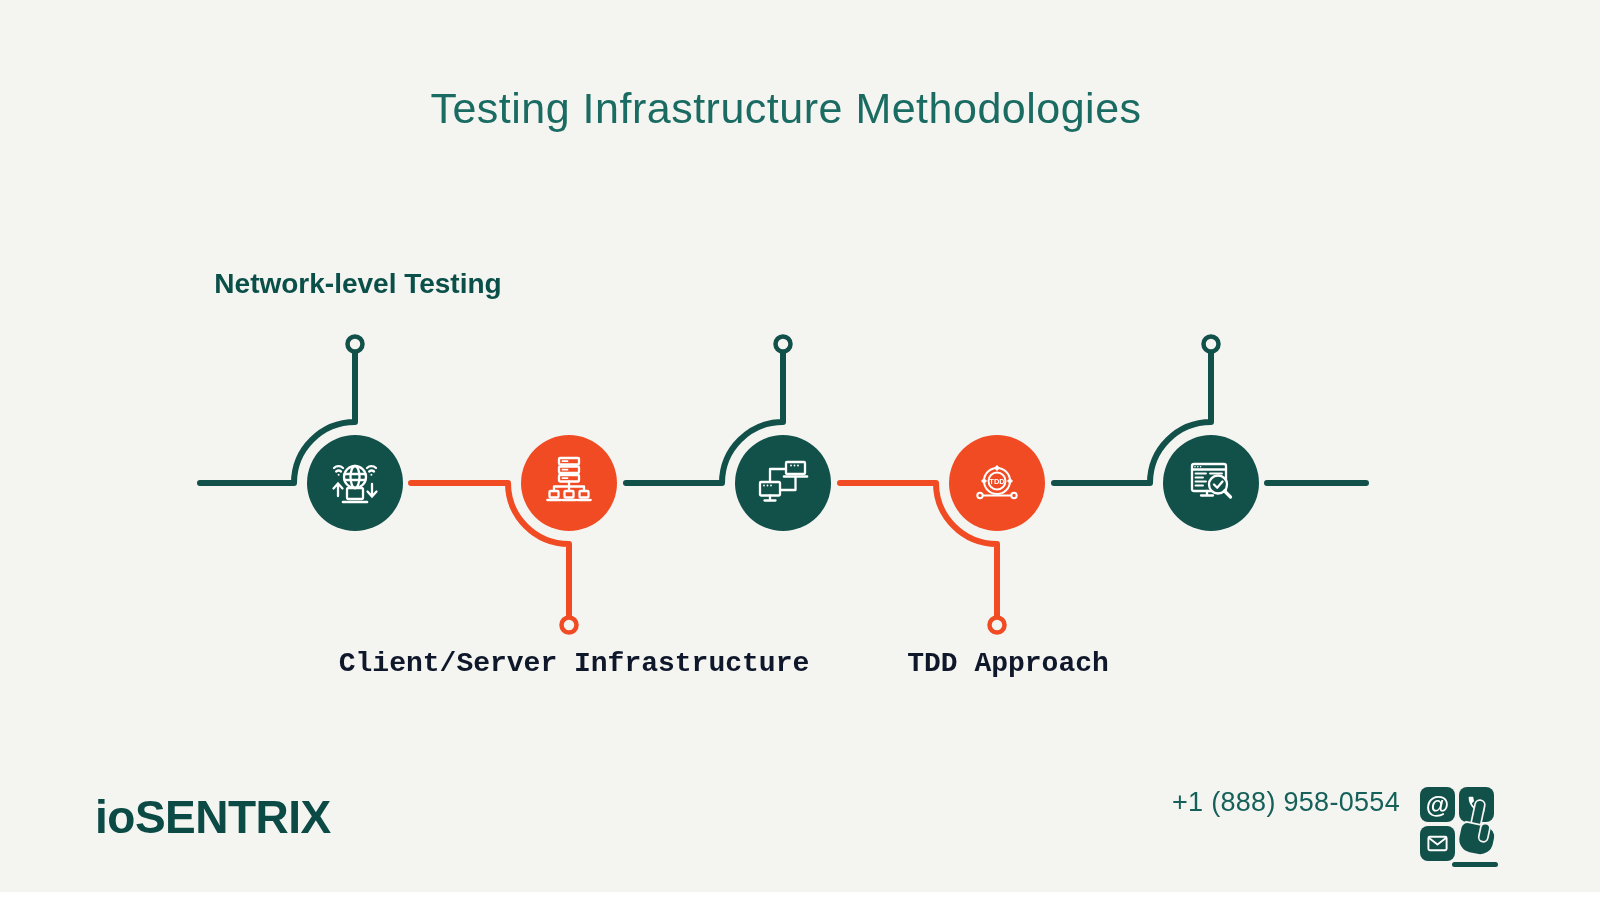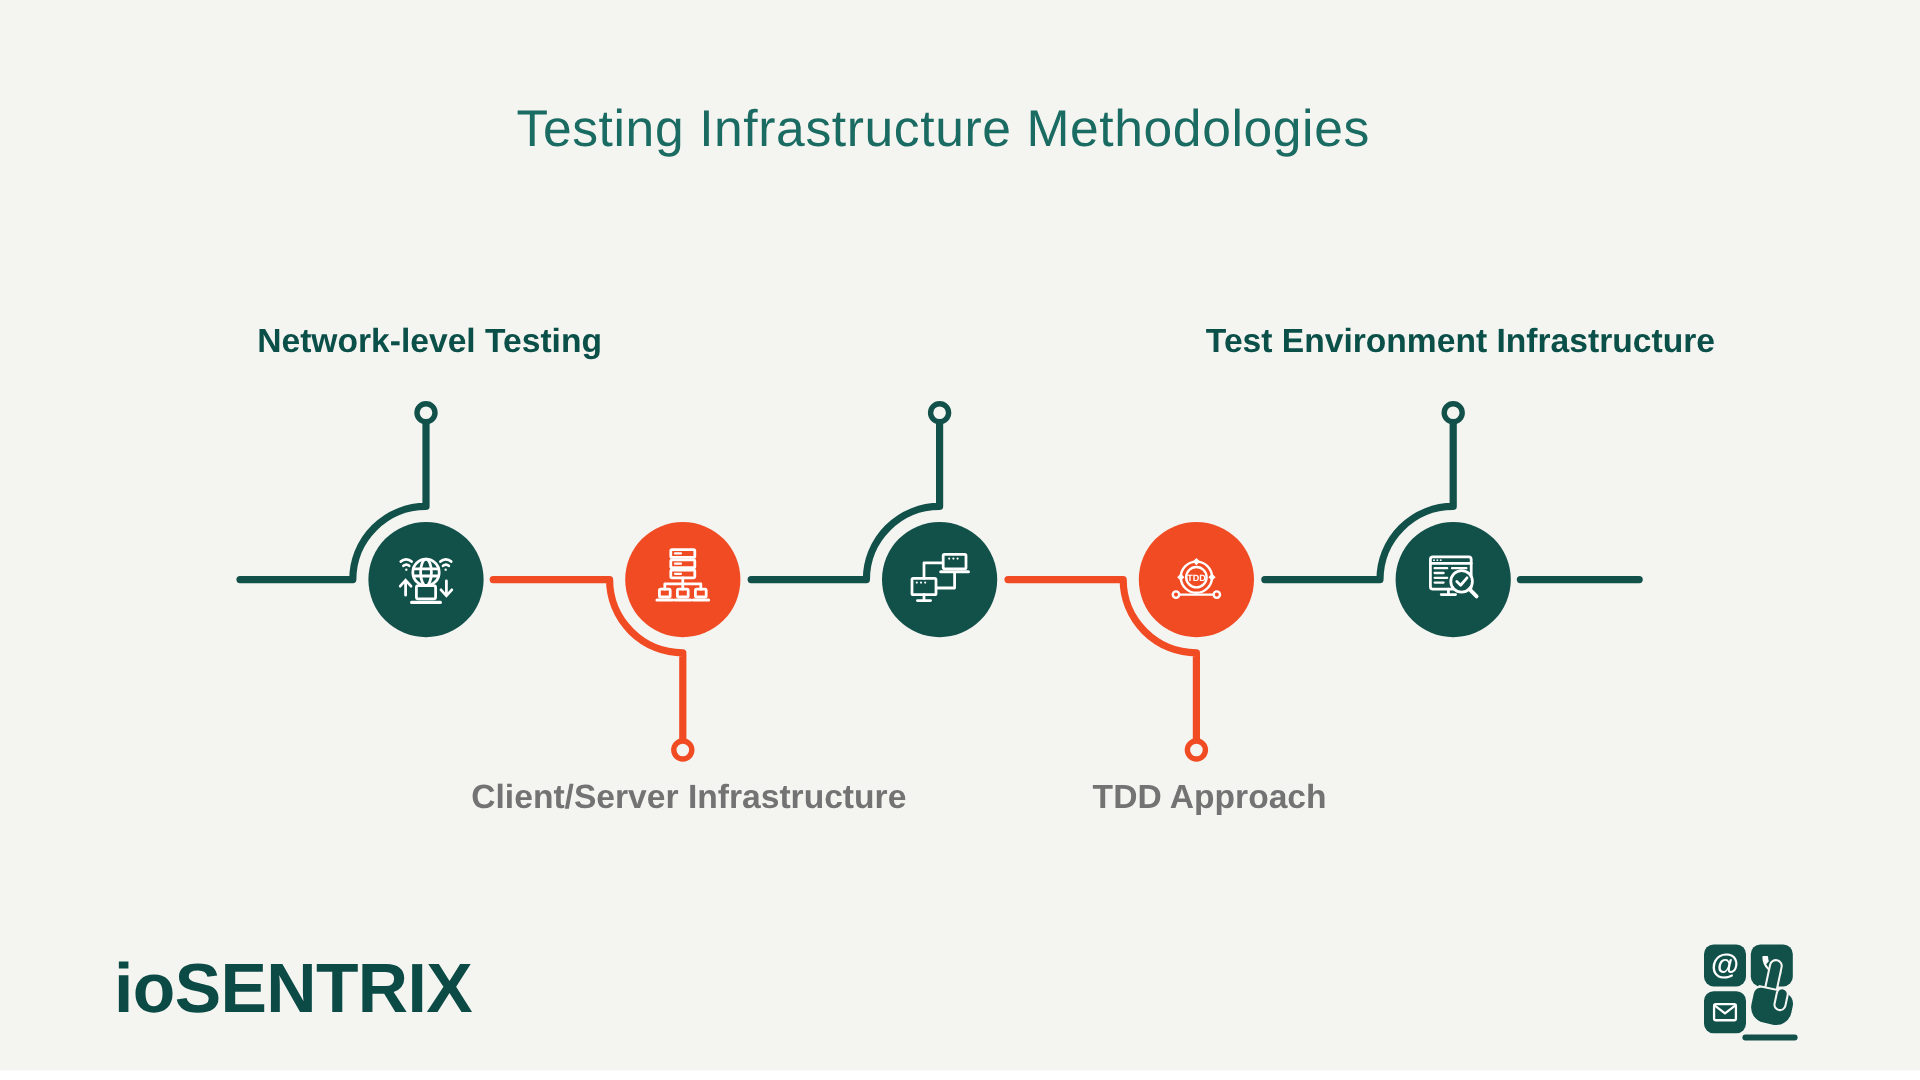--- a/index.html
+++ b/index.html
@@ -9,24 +9,24 @@
   }
   .title{
     position:absolute;top:84px;left:-14px;width:100%;text-align:center;
     font-size:43px;font-weight:400;color:#1a6b62;letter-spacing:.5px;
   }
   .node-label{
     position:absolute;transform:translateX(-50%);
     font-size:28px;font-weight:bold;white-space:nowrap;
   }
   .label-teal{color:#0b4f49;}
-  .label-orange{color:#737373;}
+  .label-orange{color:#0f172a;font-family:Liberation Mono, monospace;}
   .diagram-svg{position:absolute;left:0;top:0;}
   .logo{
-    position:absolute;left:95px;top:790px;font-size:58px;font-weight:bold;
+    position:absolute;left:95px;top:790px;font-size:46px;font-weight:bold;
     color:#0c4a45;letter-spacing:-.5px;
   }
   .contact{
     position:absolute;right:200px;top:785px;text-align:right;
     color:#15615a;font-size:27px;line-height:34px;letter-spacing:.3px;
   }
   .contact-icons{position:absolute;left:1420px;top:787px;width:86px;height:86px;}
   .tile{
     position:absolute;width:35px;height:35px;background:#12504a;border-radius:8px;
     display:flex;align-items:center;justify-content:center;color:#ffffff;
@@ -43,21 +43,20 @@
 </head>
 <body>
 
 <div class="canvas">
 
   <div class="title">Testing Infrastructure Methodologies</div>
 
   <div class="node-label label-teal" style="left:358px;top:268px;">Network-level Testing</div>
   <div class="node-label label-orange" style="left:574px;top:648px;">Client/Server Infrastructure</div>
   <div class="node-label label-orange" style="left:1008px;top:648px;">TDD Approach</div>
-  <div class="node-label label-teal" style="left:1217px;top:268px;">Test Environment Infrastructure</div>
 
   <svg class="diagram-svg" width="1600" height="900" viewBox="0 0 1600 900">
 
     <g fill="none" stroke-width="6" stroke-linecap="round" stroke-linejoin="round">
       <path d="M 200 483 H 294 A 61 61 0 0 1 355 422 V 353" stroke="#12504a"></path>
       <path d="M 411 483 H 508 A 61 61 0 0 0 569 544 V 616" stroke="#f14b24"></path>
       <path d="M 626 483 H 722 A 61 61 0 0 1 783 422 V 353" stroke="#12504a"></path>
       <path d="M 840 483 H 936 A 61 61 0 0 0 997 544 V 616" stroke="#f14b24"></path>
       <path d="M 1054 483 H 1150 A 61 61 0 0 1 1211 422 V 353" stroke="#12504a"></path>
       <path d="M 1267 483 H 1366" stroke="#12504a"></path>
@@ -140,20 +139,21 @@
       <path d="M -4 8 V 11.5 M -10 12.5 H 2"></path>
       <circle cx="7" cy="1.5" r="9" fill="#12504a"></circle>
       <path d="M 3 1.5 L 6.2 4.7 L 11.5 -1.5"></path>
       <path d="M 13.5 8 L 19.5 14" stroke-width="3.2"></path>
     </g>
   </svg>
 
   <div class="logo">ioSENTRIX</div>
 
   <div class="contact">
+    <div>+1 (888) 958-0554</div>
   </div>
 
   <div class="contact-icons">
     <div class="tile tile-at">
       <span>@</span>
     </div>
     <div class="tile tile-phone">
       <svg width="21" height="21" viewBox="0 0 24 24">
         <path fill="#ffffff" d="M6.62 10.79c1.44 2.83 3.76 5.14 6.59 6.59l2.2-2.2c.27-.27.67-.36 1.02-.24 1.12.37 2.33.57 3.57.57.55 0 1 .45 1 1V20c0 .55-.45 1-1 1-9.39 0-17-7.61-17-17 0-.55.45-1 1-1h3.5c.55 0 1 .45 1 1 0 1.25.2 2.45.57 3.57.11.35.03.74-.25 1.02l-2.2 2.2z"></path>
       </svg>

